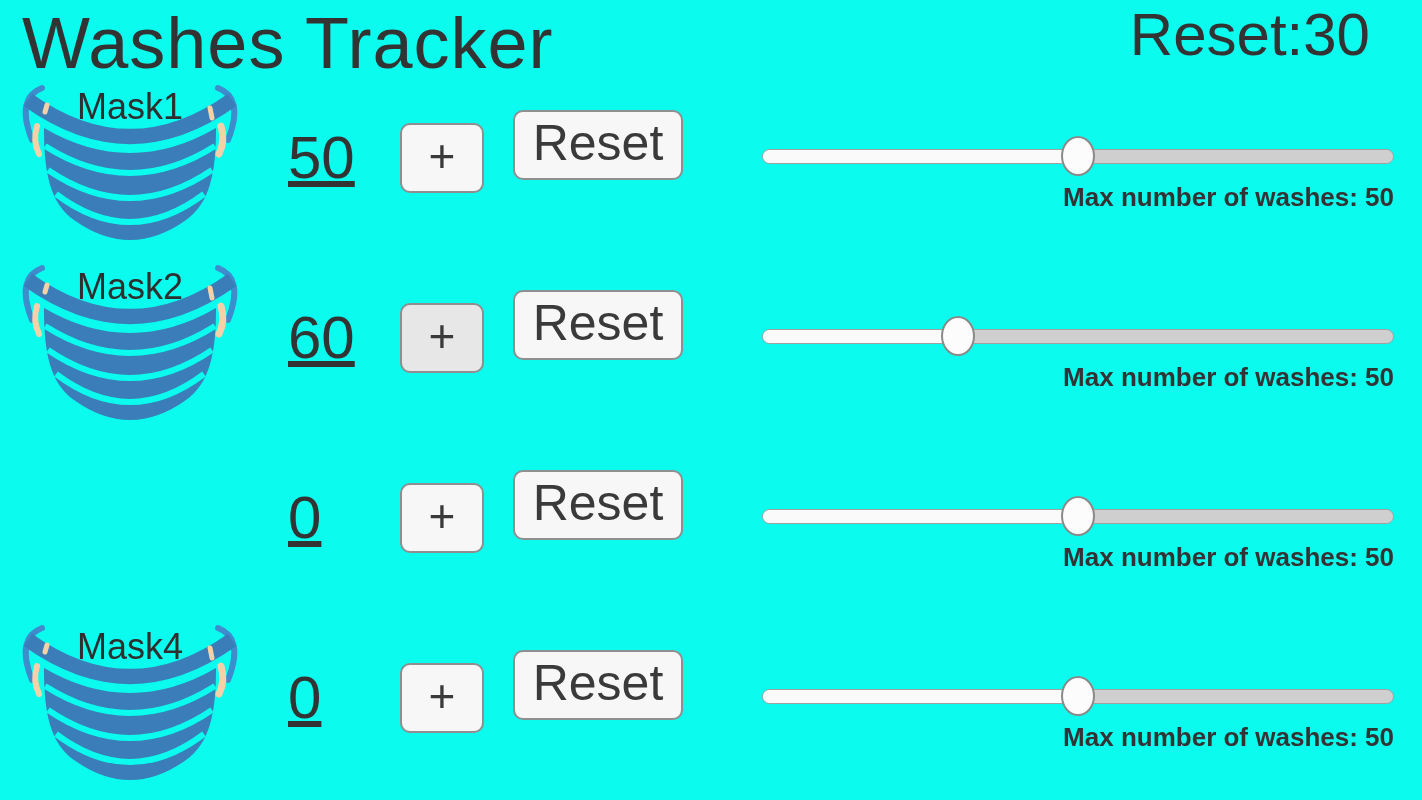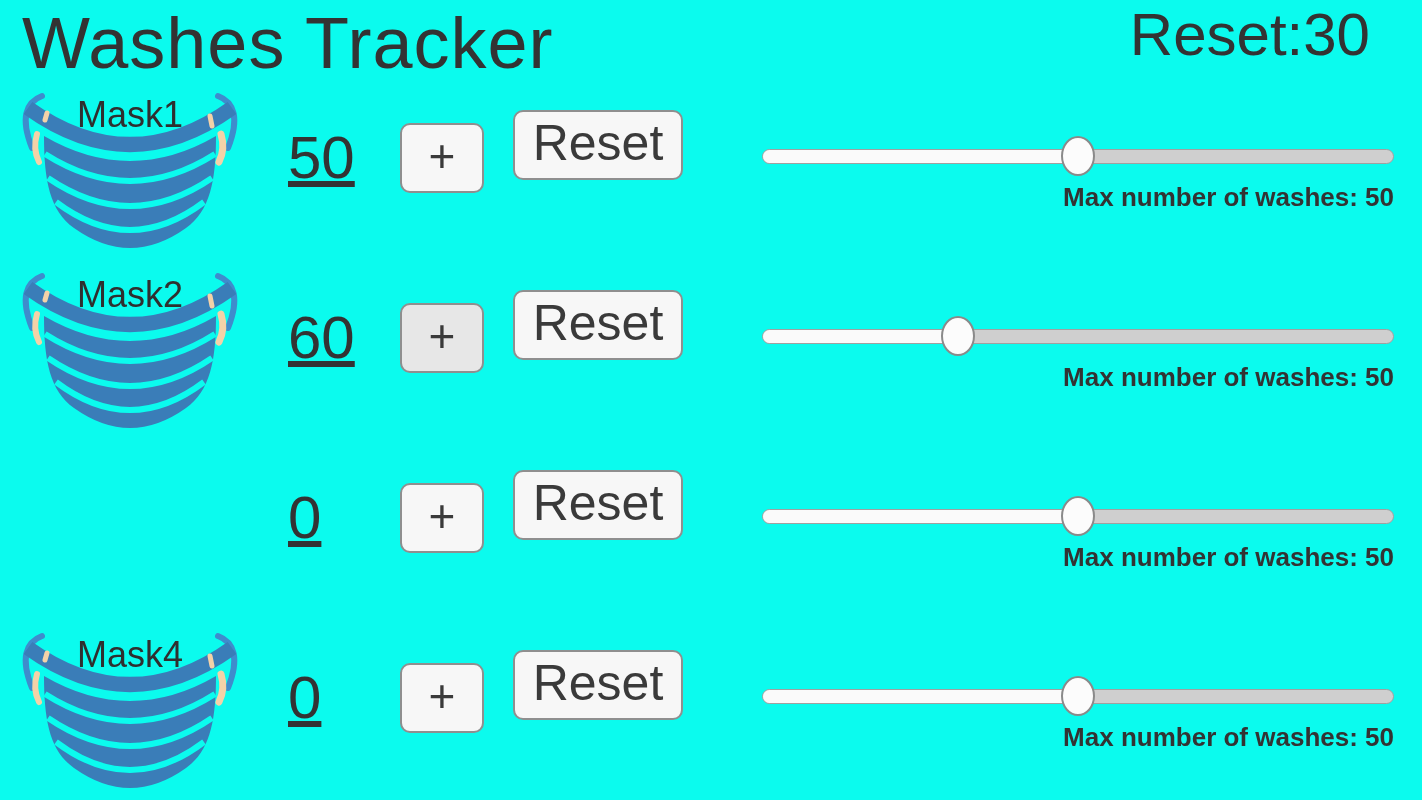--- a/index.html
+++ b/index.html
@@ -15,21 +15,21 @@
     --track-fill:#fafafa;
   }
   .stage {
     position:relative; width:1422px; height:800px;
     background:var(--bg); overflow:hidden;
     font-family:"Liberation Sans", sans-serif; color:var(--text);
   }
   .title { position:absolute; left:22px; top:2px; font-size:72px; letter-spacing:1px; }
   .points { position:absolute; right:52px; top:0px; font-size:60px; white-space:nowrap; }
   .row { position:absolute; left:0; width:1422px; height:180px; }
-  .mask-wrap { position:absolute; left:18px; top:0; width:224px; height:162px;margin-top:8px; }
+  .mask-wrap { position:absolute; left:18px; top:0; width:224px; height:162px; }
   .mask-wrap svg { position:absolute; left:0; top:0; }
   .mask-label {
     position:absolute; left:0; top:8px; width:100%; text-align:center;
     font-size:36px; color:#2f2f2f;
   }
   .count { position:absolute; left:288px; top:50px; font-size:60px; line-height:1;text-decoration:underline; }
   .btn {
     position:absolute; box-sizing:border-box;
     border:2px solid var(--btn-border); border-radius:10px;
     background:var(--btn-bg); color:#3a3a3a;

